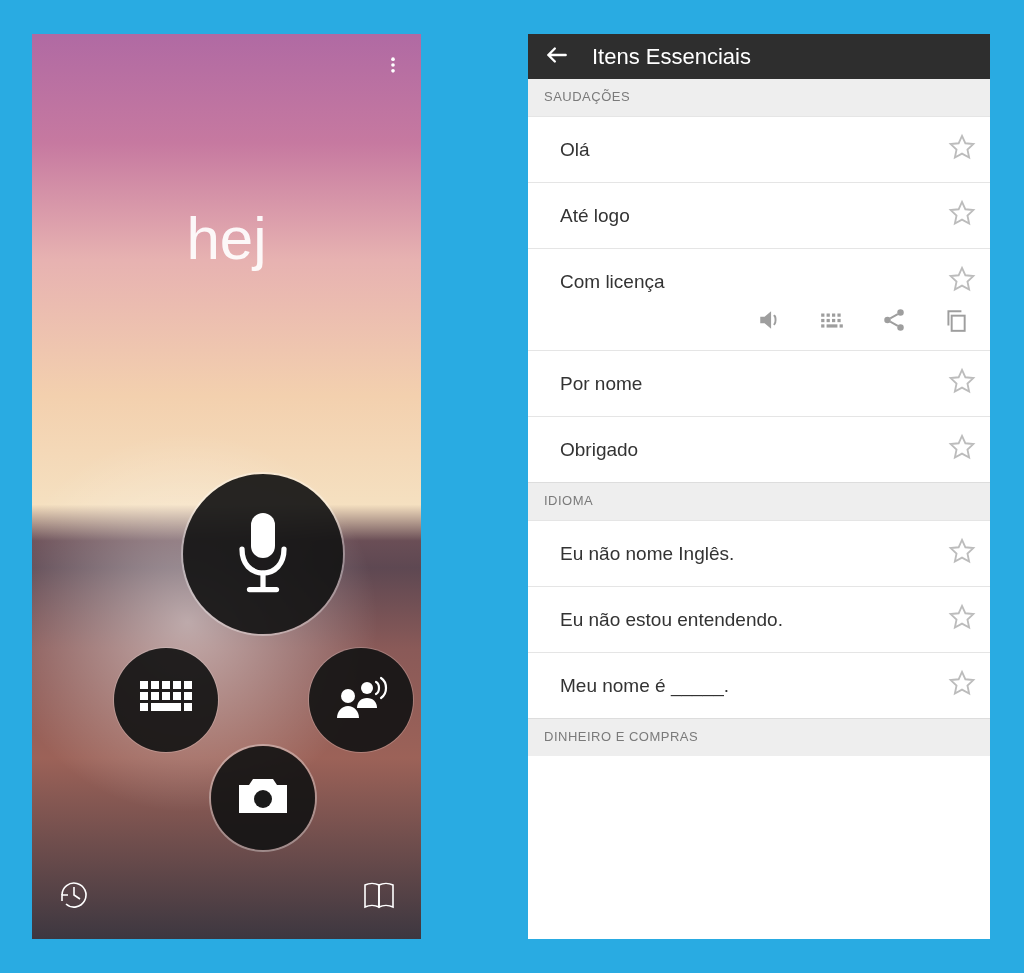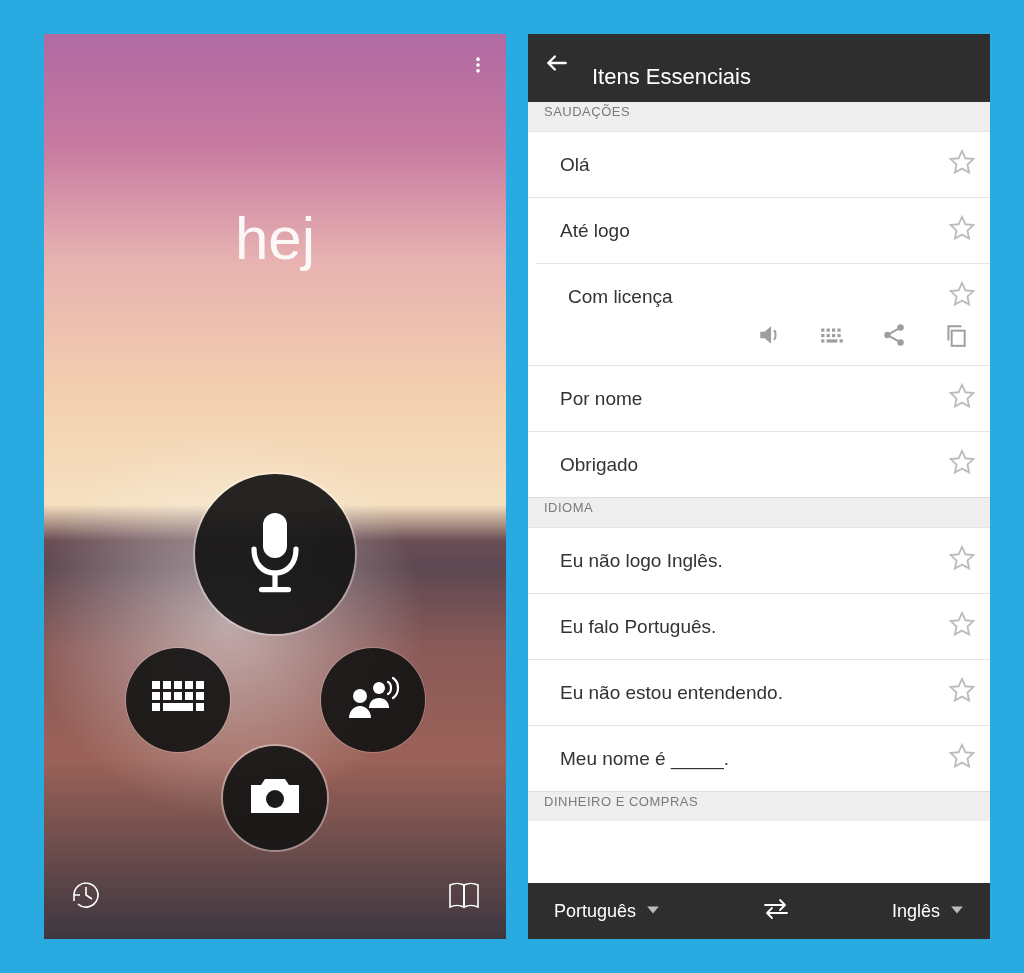--- a/index.html
+++ b/index.html
@@ -12,22 +12,22 @@
     position: relative;
   }
   .screen {
     position: absolute;
     top: 34px;
     height: 905px;
     background: #fff;
     overflow: hidden;
   }
   .screen-left {
-    left: 44px;
-    width: 462px;
+    left: 32px;
+    width: 389px;
     background:
       radial-gradient(circle at 40% 65%, rgba(255,255,255,0.5) 0%, rgba(255,255,255,0) 30%),
       linear-gradient(to bottom,
         #b06aa3 0%,
         #c679a0 12%,
         #e7b2b1 25%,
         #f3d0ae 40%,
         #f5e0c0 52%,
         #6a4e56 56%,
         #5e4852 59%,
@@ -77,57 +77,56 @@
 
   .corner-btn { position: absolute; bottom: 20px; }
   .corner-history { left: 22px; }
   .corner-book { right: 22px; }
   .corner-btn svg { width: 40px; height: 40px; fill: none; stroke: #fff; stroke-width: 1.6; }
 
   
   .r-header {
     background: #2e2e2e;
     color: #fff;
-    height: 68px;
-    display: flex;
-    align-items: flex-end;
-    padding: 12px 10px;
+    height: 45px;
+    display: flex;
+    align-items: center;
+    padding: 0 10px;
     flex-shrink: 0;
   }
   .r-header .back { padding: 10px 12px 10px 6px; }
   .r-header .back svg { width: 26px; height: 26px; fill: #fff; stroke: #fff; }
   .r-title { font-size: 22px; font-weight: 400; margin-left: 10px; }
 
   .r-body { flex: 1; overflow: hidden; }
 
   .section-header {
     background: #eee;
     color: #7a7a7a;
     font-size: 13px;
     letter-spacing: 0.5px;
-    padding: 2px 16px 12px;
+    padding: 10px 16px 12px;
     border-top: 1px solid #ddd;
   }
   .section-header:first-child { border-top: none; }
 
   .phrase-row {
     background: #fff;
     border-top: 1px solid #e5e5e5;
     padding: 16px 14px 16px 32px;
     display: flex;
     align-items: center;
     justify-content: space-between;
     font-size: 19px;
     color: #333;
   }
   .phrase-row.expanded {
     flex-direction: column;
     align-items: stretch;
     padding-bottom: 0;
-    margin-left: 8px;
   }
   .phrase-row .row-main {
     display: flex;
     align-items: center;
     justify-content: space-between;
     width: 100%;
   }
   .phrase-row .translation {
     color: #2e8b3a;
     font-size: 18px;
@@ -348,66 +347,39 @@
     <div class="phrase-row">
       <span>Obrigado</span>
       <span class="star"><span><svg viewBox="0 0 24 24">
               <path d="M12 2.5l2.9 6.3 6.8.7-5 4.7 1.4 6.8L12 17.7 5.9 21l1.4-6.8-5-4.7 6.8-.7z"></path>
             </svg></span></span>
     </div>
 
     <div class="section-header">IDIOMA</div>
 
     <div class="phrase-row">
-      <span>Eu não logo Inglês.</span>
-      <span class="star"><span><svg viewBox="0 0 24 24">
-              <path d="M12 2.5l2.9 6.3 6.8.7-5 4.7 1.4 6.8L12 17.7 5.9 21l1.4-6.8-5-4.7 6.8-.7z"></path>
-            </svg></span></span>
-    </div>
-
-    <div class="phrase-row">
-      <span>Eu falo Português.</span>
-      <span class="star"><span><svg viewBox="0 0 24 24">
-              <path d="M12 2.5l2.9 6.3 6.8.7-5 4.7 1.4 6.8L12 17.7 5.9 21l1.4-6.8-5-4.7 6.8-.7z"></path>
-            </svg></span></span>
-    </div>
+      <span>Eu não nome Inglês.</span>
+      <span class="star"><span><svg viewBox="0 0 24 24">
+              <path d="M12 2.5l2.9 6.3 6.8.7-5 4.7 1.4 6.8L12 17.7 5.9 21l1.4-6.8-5-4.7 6.8-.7z"></path>
+            </svg></span></span>
+    </div>
+
 
     <div class="phrase-row">
       <span>Eu não estou entendendo.</span>
       <span class="star"><span><svg viewBox="0 0 24 24">
               <path d="M12 2.5l2.9 6.3 6.8.7-5 4.7 1.4 6.8L12 17.7 5.9 21l1.4-6.8-5-4.7 6.8-.7z"></path>
             </svg></span></span>
     </div>
 
     <div class="phrase-row">
       <span>Meu nome é _____.</span>
       <span class="star"><span><svg viewBox="0 0 24 24">
               <path d="M12 2.5l2.9 6.3 6.8.7-5 4.7 1.4 6.8L12 17.7 5.9 21l1.4-6.8-5-4.7 6.8-.7z"></path>
             </svg></span></span>
     </div>
 
     <div class="section-header">DINHEIRO E COMPRAS</div>
 
   </div>
 
-  <div class="r-footer">
-    <div class="lang-sel">
-      <span>Português</span>
-      <span><svg viewBox="0 0 12 12">
-            <path d="M1 3l5 6 5-6z"></path>
-          </svg></span>
-    </div>
-    <div class="swap">
-      <span>
-        <svg viewBox="0 0 30 24">
-            <path d="M4 8h20m-5-5l5 5-5 5M26 16H6m5 5l-5-5 5-5" stroke-linecap="round" stroke-linejoin="round"></path>
-          </svg>
-      </span>
-    </div>
-    <div class="lang-sel">
-      <span>Inglês</span>
-      <span><svg viewBox="0 0 12 12">
-            <path d="M1 3l5 6 5-6z"></path>
-          </svg></span>
-    </div>
-  </div>
 
 </div>
 
 </body></html>

